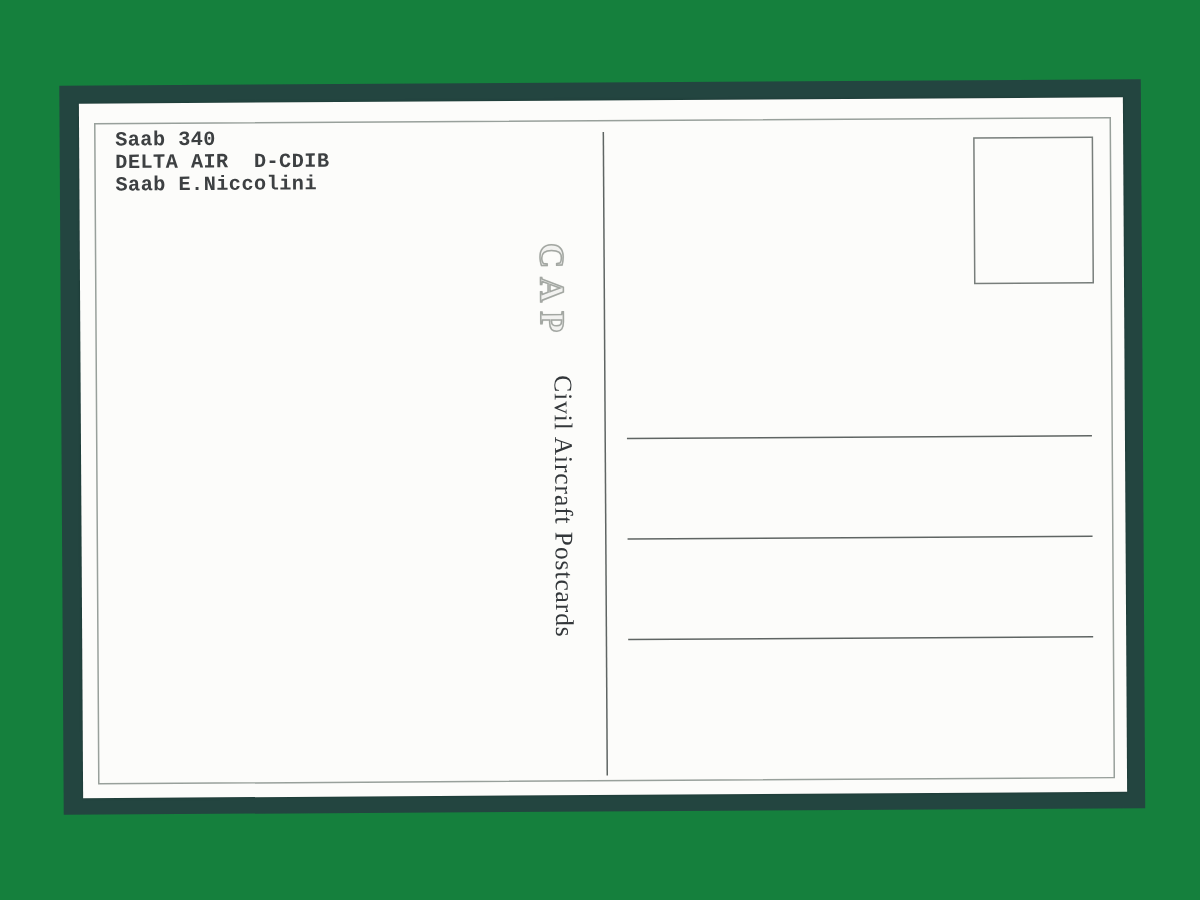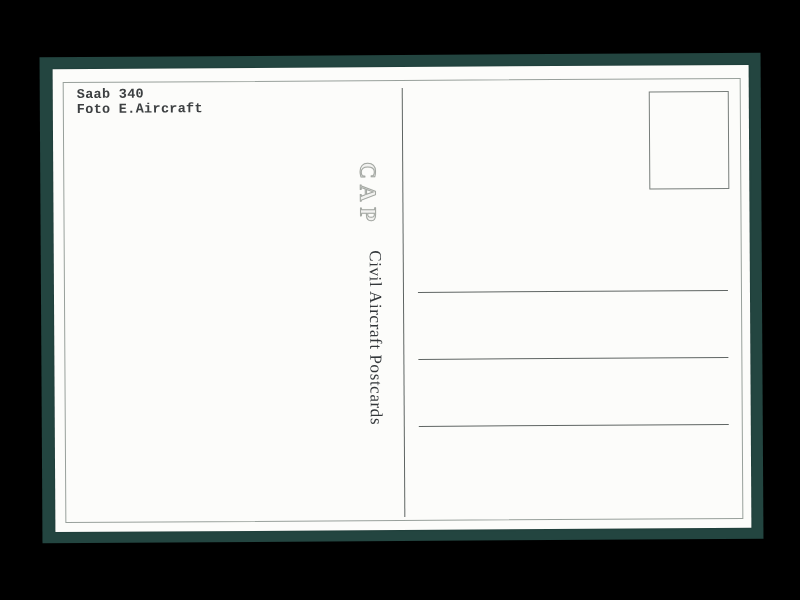--- a/index.html
+++ b/index.html
@@ -7,21 +7,21 @@
     padding: 0;
     width: 800px;
     height: 600px;
     background: #ffffff;
     font-family: "Liberation Sans", sans-serif;
   }
   .scan {
     position: relative;
     width: 800px;
     height: 600px;
-    background: #000000;
+    background: #15803d;
     overflow: hidden;
   }
   
   .mat {
     position: absolute;
     left: 41px;
     top: 55px;
     width: 721px;
     height: 486px;
     background: #234540;
@@ -122,21 +122,22 @@
 <body>
 
 <div class="scan">
   <div class="mat">
     <div class="card">
 
       <div class="card-border"></div>
 
       <div class="caption">
         <div>Saab 340</div>
-        <div>Foto E.Aircraft</div>
+        <div>DELTA AIR  D-CDIB</div>
+        <div>Saab E.Niccolini</div>
       </div>
 
       <div class="logo-cap">CAP</div>
 
       <div class="publisher">Civil Aircraft Postcards</div>
 
       <div class="vline"></div>
 
       <div class="hline l1"></div>
       <div class="hline l2"></div>

